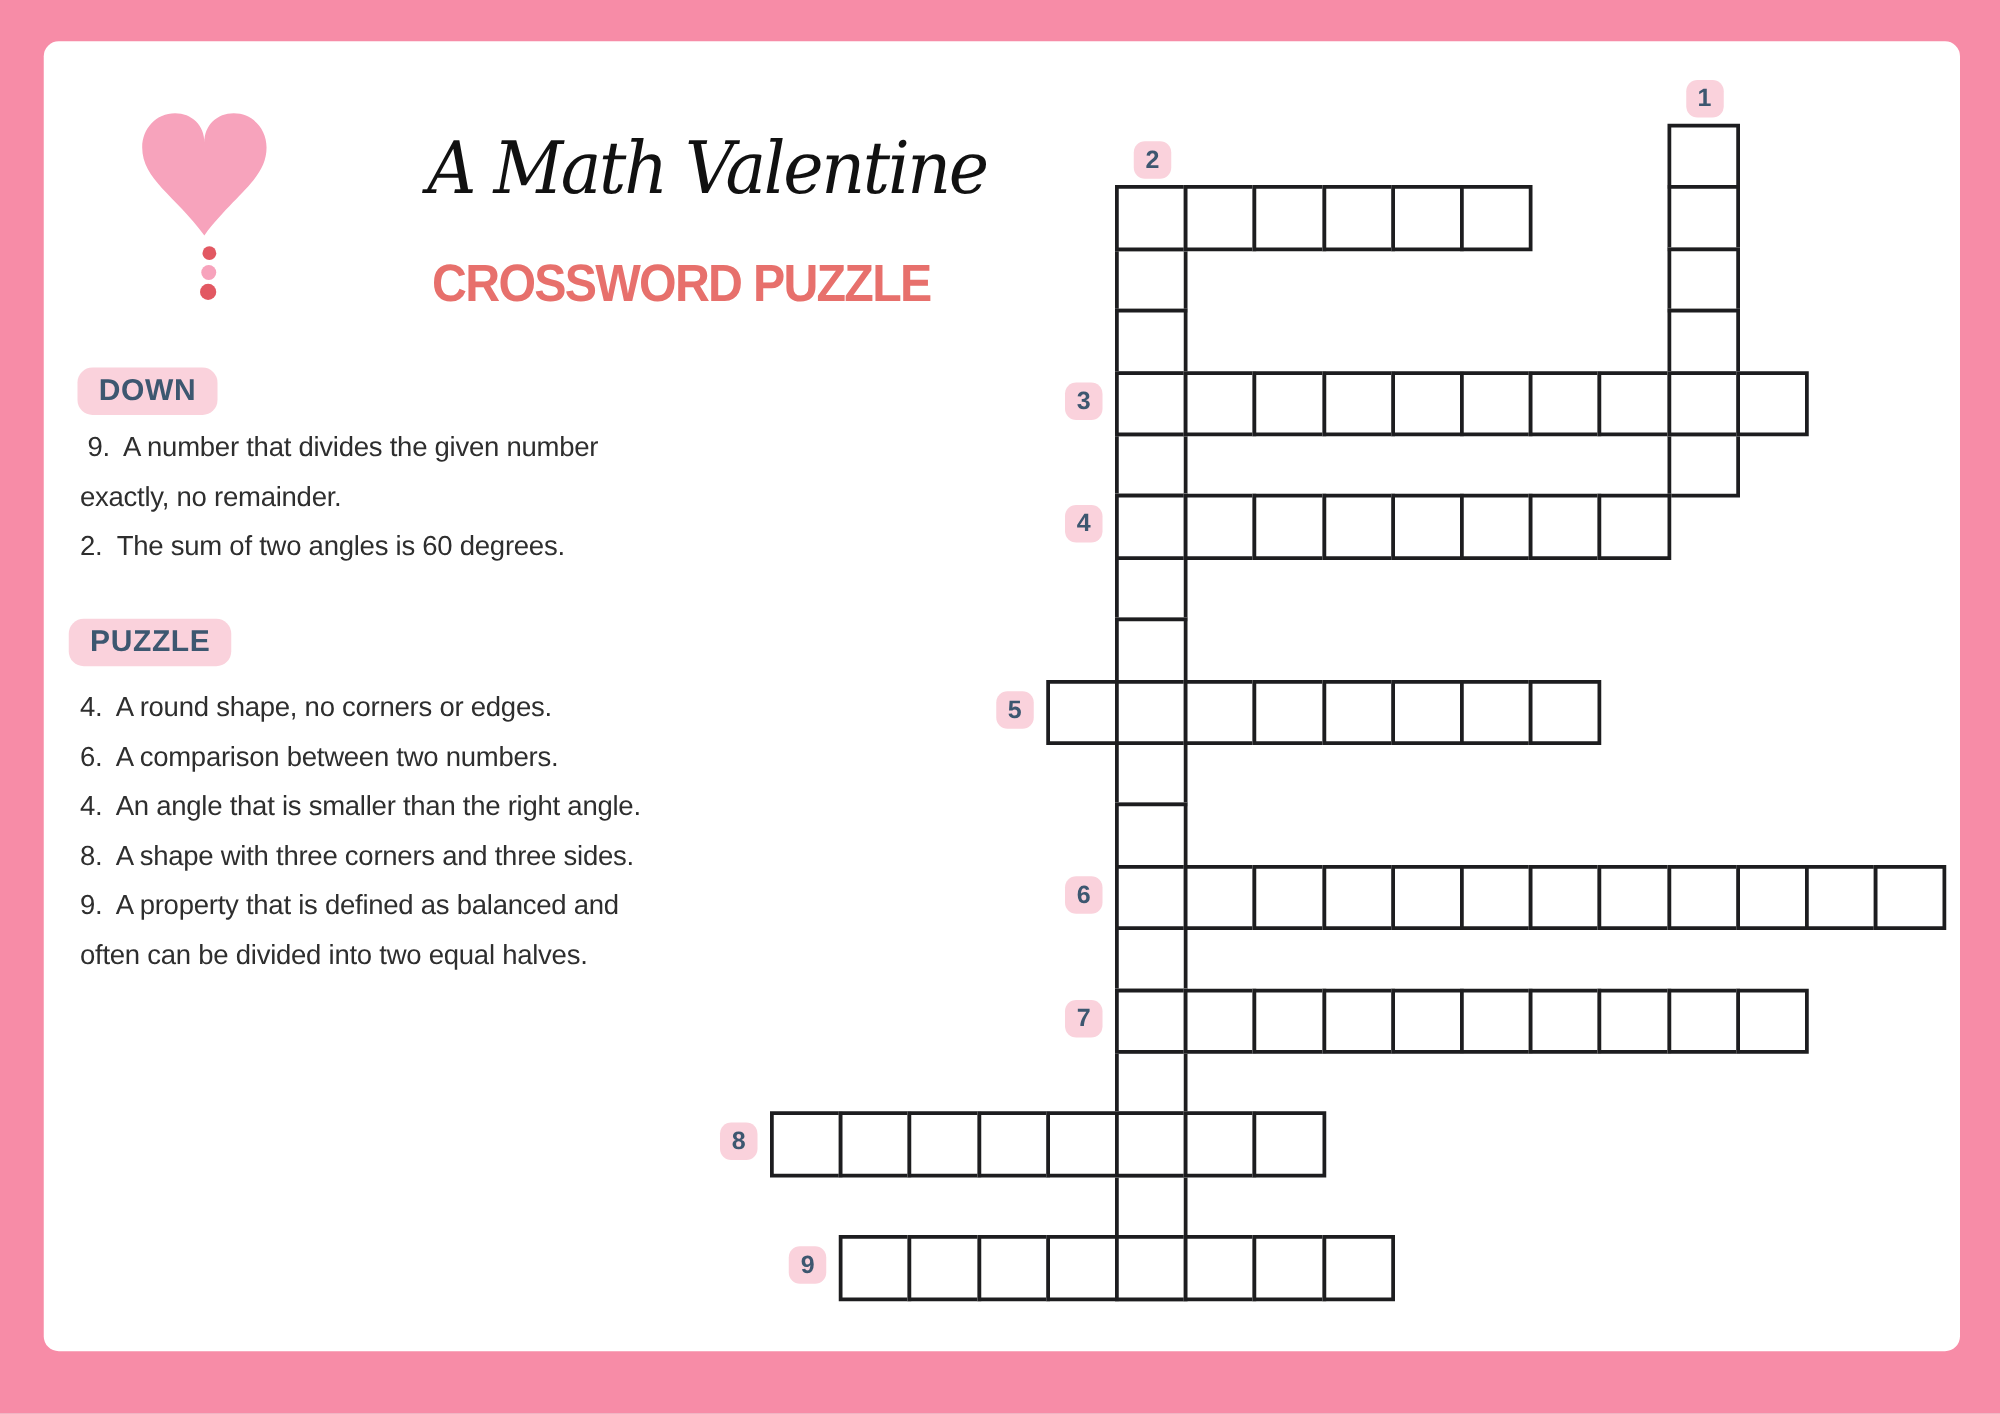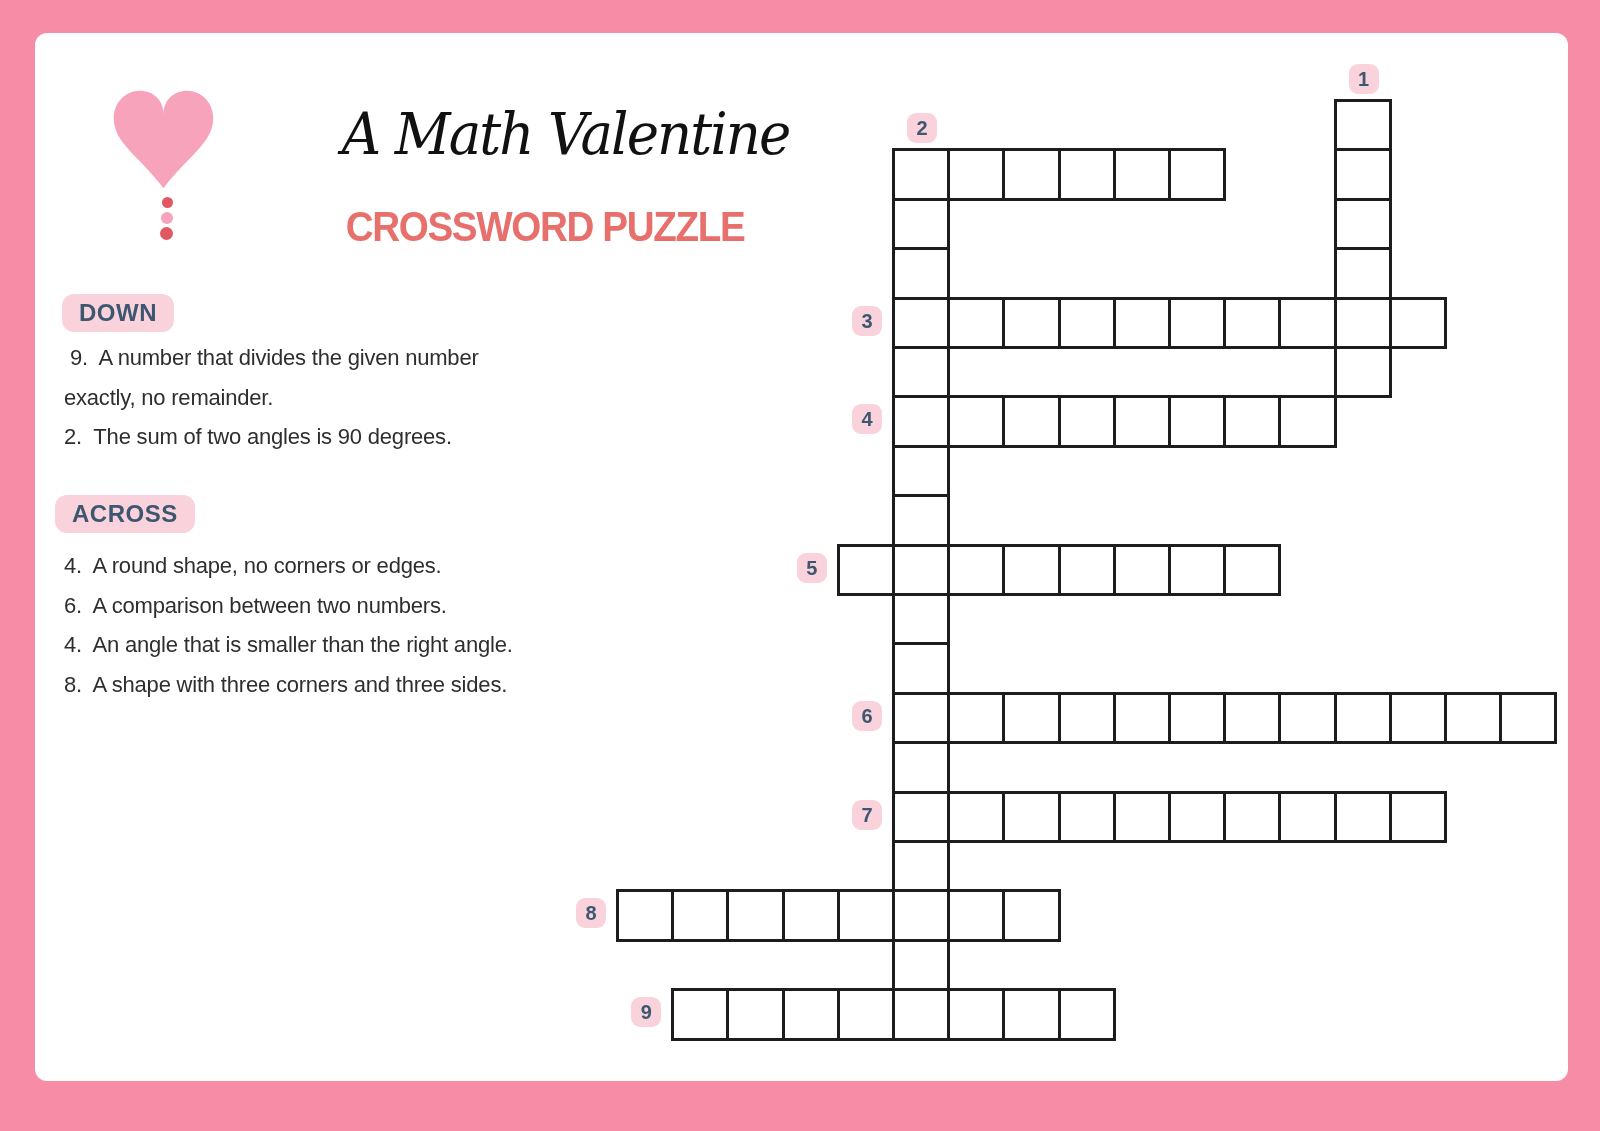--- a/index.html
+++ b/index.html
@@ -51,29 +51,31 @@
   <div class="heart-dot" style="left:161px;top:212px;width:12px;height:12px;background:#F7A3BC;"></div>
   <div class="heart-dot" style="left:160px;top:227px;width:13px;height:13px;background:#E25862;"></div>
 
   <div class="title">A Math Valentine</div>
   <div class="subtitle">CROSSWORD PUZZLE</div>
 
   <div id="down-label" class="section-label">DOWN</div>
   <div id="down-clues" class="clue-list">
       <div class="clue"> 9.  A number that divides the given number
 exactly, no remainder.</div>
-      <div class="clue">2.  The sum of two angles is 90 degrees.</div>
+      <div class="clue">2.  The sum of two angles is 60 degrees.</div>
     </div>
 
-  <div id="across-label" class="section-label">ACROSS</div>
+  <div id="across-label" class="section-label">PUZZLE</div>
   <div id="across-clues" class="clue-list">
       <div class="clue">4.  A round shape, no corners or edges.</div>
       <div class="clue">6.  A comparison between two numbers.</div>
       <div class="clue">4.  An angle that is smaller than the right angle.</div>
       <div class="clue">8.  A shape with three corners and three sides.</div>
+      <div class="clue">9.  A property that is defined as balanced and
+often can be divided into two equal halves.</div>
     </div>
 
   <div id="grid">
       <div class="cell" style="left: 1333.6px; top: 99px; width: 58.2px; height: 52.4px;"></div>
       <div class="cell" style="left: 1333.6px; top: 148.4px; width: 58.2px; height: 52.4px;"></div>
       <div class="cell" style="left: 1333.6px; top: 197.8px; width: 58.2px; height: 52.4px;"></div>
       <div class="cell" style="left: 1333.6px; top: 247.2px; width: 58.2px; height: 52.4px;"></div>
       <div class="cell" style="left: 1333.6px; top: 296.6px; width: 58.2px; height: 52.4px;"></div>
       <div class="cell" style="left: 1333.6px; top: 346px; width: 58.2px; height: 52.4px;"></div>
       <div class="num-badge" style="left: 1348.6px; top: 64px;">1</div>

